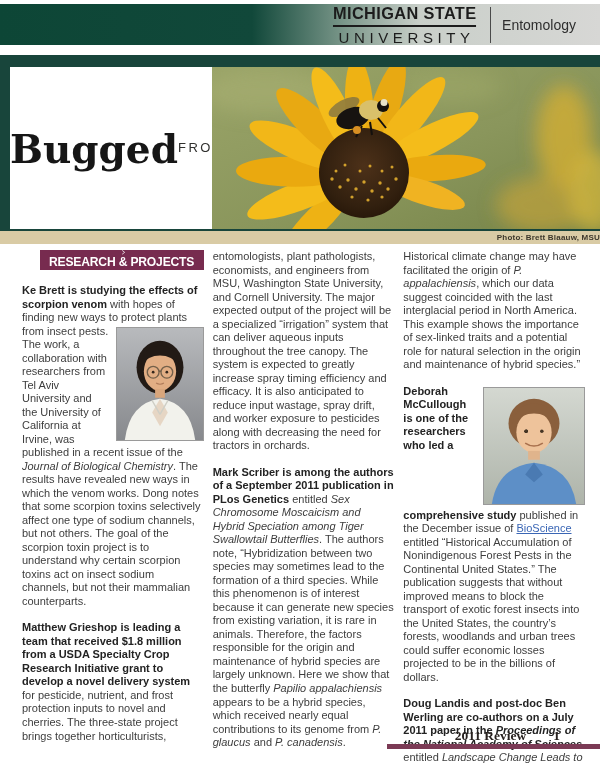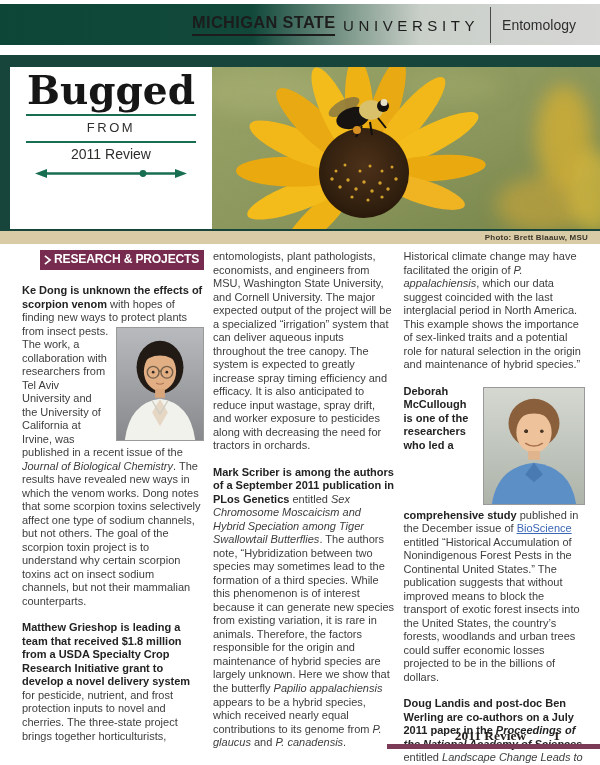--- a/index.html
+++ b/index.html
@@ -9,56 +9,56 @@
     font-family:"Liberation Sans", sans-serif; overflow:hidden;
   }
 
   
   .topbar {
     position:absolute; top:4px; left:0; width:600px; height:41px;
     background:linear-gradient(90deg,#0d4636 0%,#11483a 42%,#7f9a8d 58%,#c9cfc9 70%,#d7d7d5 100%);
     display:flex; align-items:center; justify-content:flex-end;
   }
   .brandwrap { display:flex; align-items:center; margin-right:24px; gap:11px; }
-  .brand-stack { display:flex; flex-direction:row; align-items:center; }
+  .brand-stack { display:flex; flex-direction:column; align-items:center; }
   .brand-line1 { font-weight:bold; font-size:17px; letter-spacing:.4px; color:#1c1c1c;
                  border-bottom:2px solid #1c1c1c; padding-bottom:1px; transform:scaleX(.96); }
   .brand-line2 { font-size:15px; letter-spacing:4.6px; color:#1c1c1c; margin-top:2px; text-indent:4.6px; }
   .brand-divider { width:1px; height:36px; background:#4a4a4a; }
   .brand-dept { font-size:14px; color:#2e2e2e; }
 
   
   .header { position:absolute; top:55px; left:0; width:600px; height:176px; background:#18453B; }
   .masthead-card { position:absolute; left:10px; top:12px; width:202px; height:162px; background:#ffffff;
-                   display:flex; flex-direction:column; align-items:center; text-align:center; }
+                   display:flex; flex-direction:row; align-items:center; text-align:center; }
   .masthead-title { font-family:"DejaVu Serif","Liberation Serif",serif; font-weight:bold;
                     font-size:39px; line-height:1.1; color:#161616; margin-top:2px; }
   .masthead-rule { width:170px; height:0; border-top:2px solid #186e50; margin:2px 0 3px 0; }
   .masthead-kicker { font-size:13px; letter-spacing:2.5px; color:#30302e; margin:1px 0 2px 0; }
   .masthead-org { font-family:"Liberation Serif","DejaVu Serif",serif; font-weight:bold;
                   font-size:17.5px; line-height:1.22; color:#111111; }
   .masthead-rule2 { width:170px; height:0; border-top:2px solid #186e50; margin:4px 0 3px 0; }
   .masthead-edition { font-size:14px; color:#2e2e2c; margin-bottom:2px; }
   .masthead-arrow { margin-top:1px; }
 
   .hero { position:absolute; left:212px; top:12px; width:388px; height:162px; }
   .hero svg { display:block; width:100%; height:100%; }
 
   
   .credit-band { position:absolute; top:231px; left:0; width:600px; height:13px; background:#d9cba5;
-                 display:flex; align-items:center; justify-content:flex-end; padding-right:12px; }
+                 display:flex; align-items:center; justify-content:flex-end; }
   .credit-text { font-size:8px; font-weight:bold; color:#3d382c; letter-spacing:.2px; }
 
   
   .content { position:absolute; top:250px; left:22px; width:563px; display:flex; gap:9px; }
   .col { width:182px; font-size:11px; line-height:1.23; color:#3d3d3d; }
   .para { margin-bottom:13px; }
 
   .banner { margin-left:18px; margin-bottom:14px; height:20px; background:#772b4f;
-            display:flex; align-items:center; padding-left:3px; }
+            display:flex; align-items:center; padding-left:3px;flex-direction:column; }
   .banner-label { color:#ffffff; font-weight:bold; font-size:12.5px; letter-spacing:-.2px;
                   margin-left:2px; white-space:nowrap; transform:scaleX(.97); transform-origin:left; }
 
   .run-n {}
   .run-b { font-weight:bold; color:#232323; }
   .run-i { font-style:italic; }
   .run-bi { font-weight:bold; font-style:italic; color:#232323; }
   a.run-a { color:#3a66b5; text-decoration:underline;text-align:center; }
 
   .photo-float { float:right; margin:2px 0 4px 6px; border:1px solid #9a9a9a; background:#ccc; }
@@ -184,21 +184,21 @@
 
   <div class="content">
 
     <div class="col">
       <div class="banner">
         <svg width="15" height="16" viewBox="0 0 15 16">
           <polyline points="3,1.5 11.5,8 3,14.5" fill="none" stroke="#ffffff" stroke-width="2.6"></polyline>
         </svg>
         <span class="banner-label">RESEARCH &amp; PROJECTS</span>
       </div>
-      <p class="para"><span><span class="run-b">Ke Dong is unknown the effects of scorpion venom </span><span class="run-n">with hopes of finding new ways to protect plants </span></span><span class="photo-float pf-kedong">
+      <p class="para"><span><span class="run-b">Ke Brett is studying the effects of scorpion venom </span><span class="run-n">with hopes of finding new ways to protect plants </span></span><span class="photo-float pf-kedong">
             <svg viewBox="0 0 88 114" preserveAspectRatio="none">
             <defs>
                 <linearGradient id="kdbg" x1="0" y1="0" x2="0" y2="1">
               <stop offset="0" stop-color="#b8babd"></stop>
                   <stop offset="1" stop-color="#87898d"></stop>
                 </linearGradient>
               </defs>
             <rect width="88" height="114" fill="url(#kdbg)"></rect>
             <ellipse cx="44" cy="40" rx="24" ry="27" fill="#221a15"></ellipse>
             <ellipse cx="44" cy="44" rx="16.5" ry="20" fill="#e2ae84"></ellipse>

